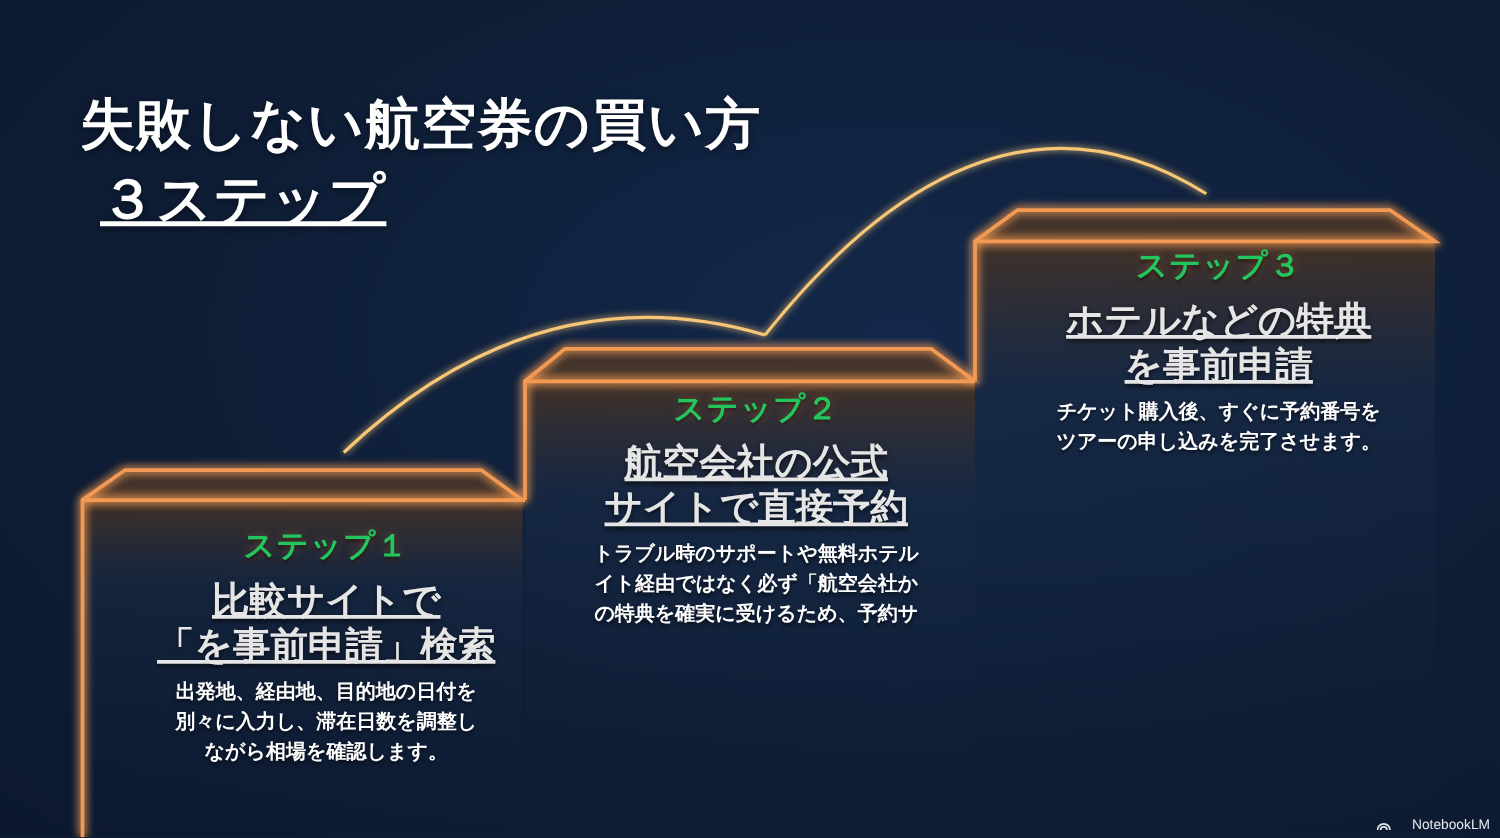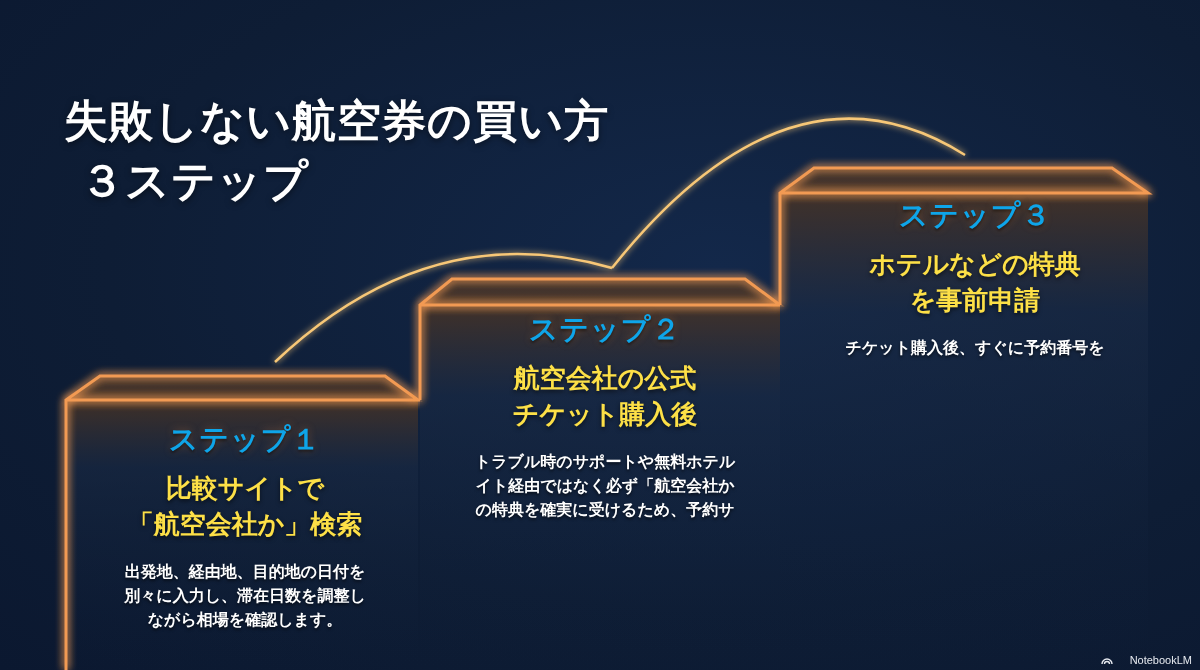--- a/index.html
+++ b/index.html
@@ -10,38 +10,38 @@
     position:relative; color:#fff;
   }
   .bg-vignette {
     position:absolute; inset:0;
     background: radial-gradient(ellipse at 60% 40%, #13284a 0%, #0e1d35 60%, #0b1830 100%);
   }
   svg.stage { position:absolute; left:0; top:0; }
   .title {
     position:absolute; left:64px; top:70px;
     font-size:44px; font-weight:bold; line-height:60px; letter-spacing:1px;
-    color:#ffffff; text-shadow:0 2px 6px rgba(0,0,0,0.5);margin-top:21px;
+    color:#ffffff; text-shadow:0 2px 6px rgba(0,0,0,0.5);
   }
-  .title .line2 { display:block; padding-left:16px; }
+  .title .line2 { display:block; padding-left:16px;text-decoration:underline; }
   .step {
     position:absolute; text-align:center;
   }
   .step-label {
-    font-size:29px; font-weight:bold; color:#0ea5e9;
+    font-size:25px; font-weight:bold; color:#22c55e;
     text-shadow:0 0 8px rgba(240,140,60,0.35), 0 2px 3px rgba(0,0,0,0.6);
     letter-spacing:1px;
   }
   .step-heading {
-    font-size:26px; font-weight:bold; color:#fde047; line-height:36px;
-    margin-top:10px; text-shadow:0 2px 4px rgba(0,0,0,0.6);
+    font-size:30px; font-weight:bold; color:#e5e5e5; line-height:36px;
+    margin-top:10px; text-shadow:0 2px 4px rgba(0,0,0,0.6);text-decoration:underline;
   }
   .step-body {
     font-size:16px; font-weight:bold; color:#ffffff; line-height:24px;
-    margin-top:18px; text-shadow:0 2px 3px rgba(0,0,0,0.6);
+    margin-top:6px; text-shadow:0 2px 3px rgba(0,0,0,0.6);
   }
   .brand {
     position:absolute; right:8px; bottom:4px;
     font-size:11px; color:#e6e9ef; display:flex; align-items:center; gap:17px;
     font-family:"Liberation Sans",sans-serif;
   }
   .brand-icon { width:12px; height:10px; }
 </style>
 </head>
 <body>
@@ -104,54 +104,55 @@
     <path d="M 275 362 Q 430 215 612 268"></path>
     <path d="M 612 268 Q 790 45 965 155"></path>
   </g>
 </svg>
 
 <div class="title">
   <span>失敗しない航空券の買い方</span>
   <span class="line2">３ステップ</span>
 </div>
 
-<div class="step" style="left:70px; top:420px; width:350px;">
+<div class="step" style="left:70px; top:420px; width:350px;padding-left:16px;">
   <div class="step-label">ステップ１</div>
   <div class="step-heading">
     <div>比較サイトで</div>
-    <div>「航空会社か」検索</div>
+    <div>「を事前申請」検索</div>
   </div>
   <div class="step-body">
     <div>出発地、経由地、目的地の日付を</div>
     <div>別々に入力し、滞在日数を調整し</div>
     <div>ながら相場を確認します。</div>
   </div>
 </div>
 
 <div class="step" style="left:430px; top:310px; width:350px;text-align:center;">
   <div class="step-label">ステップ２</div>
   <div class="step-heading">
     <div>航空会社の公式</div>
-    <div>チケット購入後</div>
+    <div>サイトで直接予約</div>
   </div>
   <div class="step-body">
     <div>トラブル時のサポートや無料ホテル</div>
     <div>イト経由ではなく必ず「航空会社か</div>
     <div>の特典を確実に受けるため、予約サ</div>
   </div>
 </div>
 
 <div class="step" style="left:795px; top:196px; width:360px;">
   <div class="step-label">ステップ３</div>
   <div class="step-heading">
     <div>ホテルなどの特典</div>
     <div>を事前申請</div>
   </div>
   <div class="step-body">
     <div>チケット購入後、すぐに予約番号を</div>
+    <div>ツアーの申し込みを完了させます。</div>
   </div>
 </div>
 
 <div class="brand">
   <svg class="brand-icon" viewBox="0 0 12 10">
     <path d="M1 9 A5 5 0 0 1 11 9" fill="none" stroke="#e6e9ef" stroke-width="1.4"></path>
     <path d="M3.5 9 A2.5 2.5 0 0 1 8.5 9" fill="none" stroke="#e6e9ef" stroke-width="1.4"></path>
   </svg>
   <span>NotebookLM</span>
 </div>

